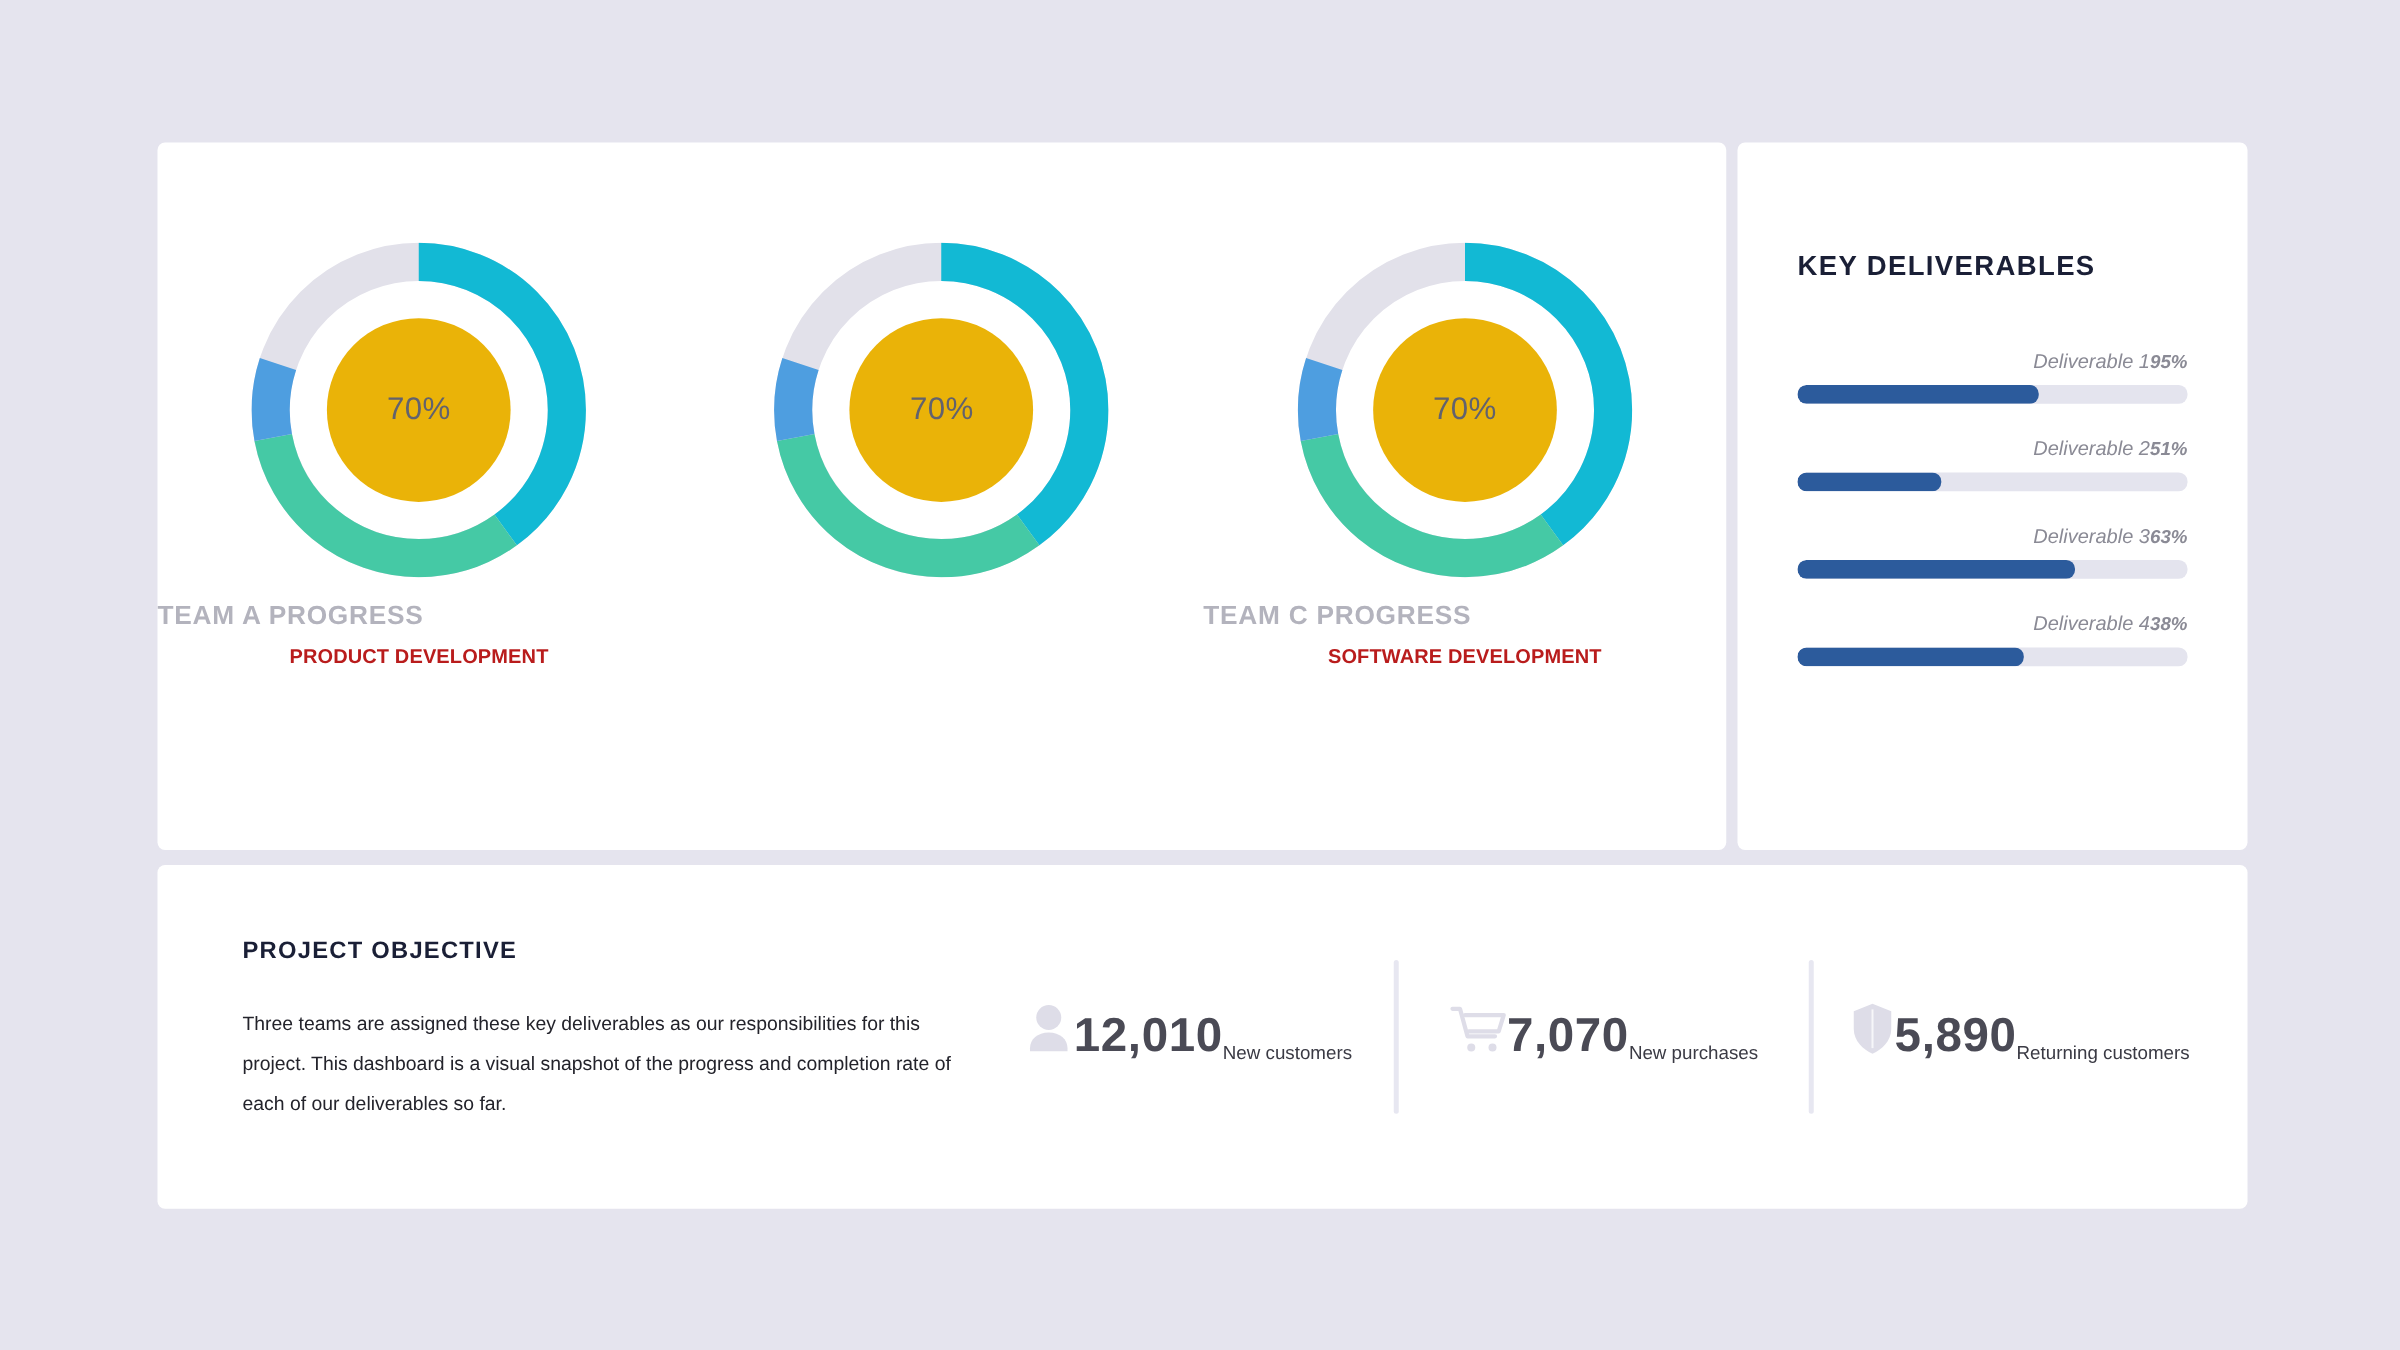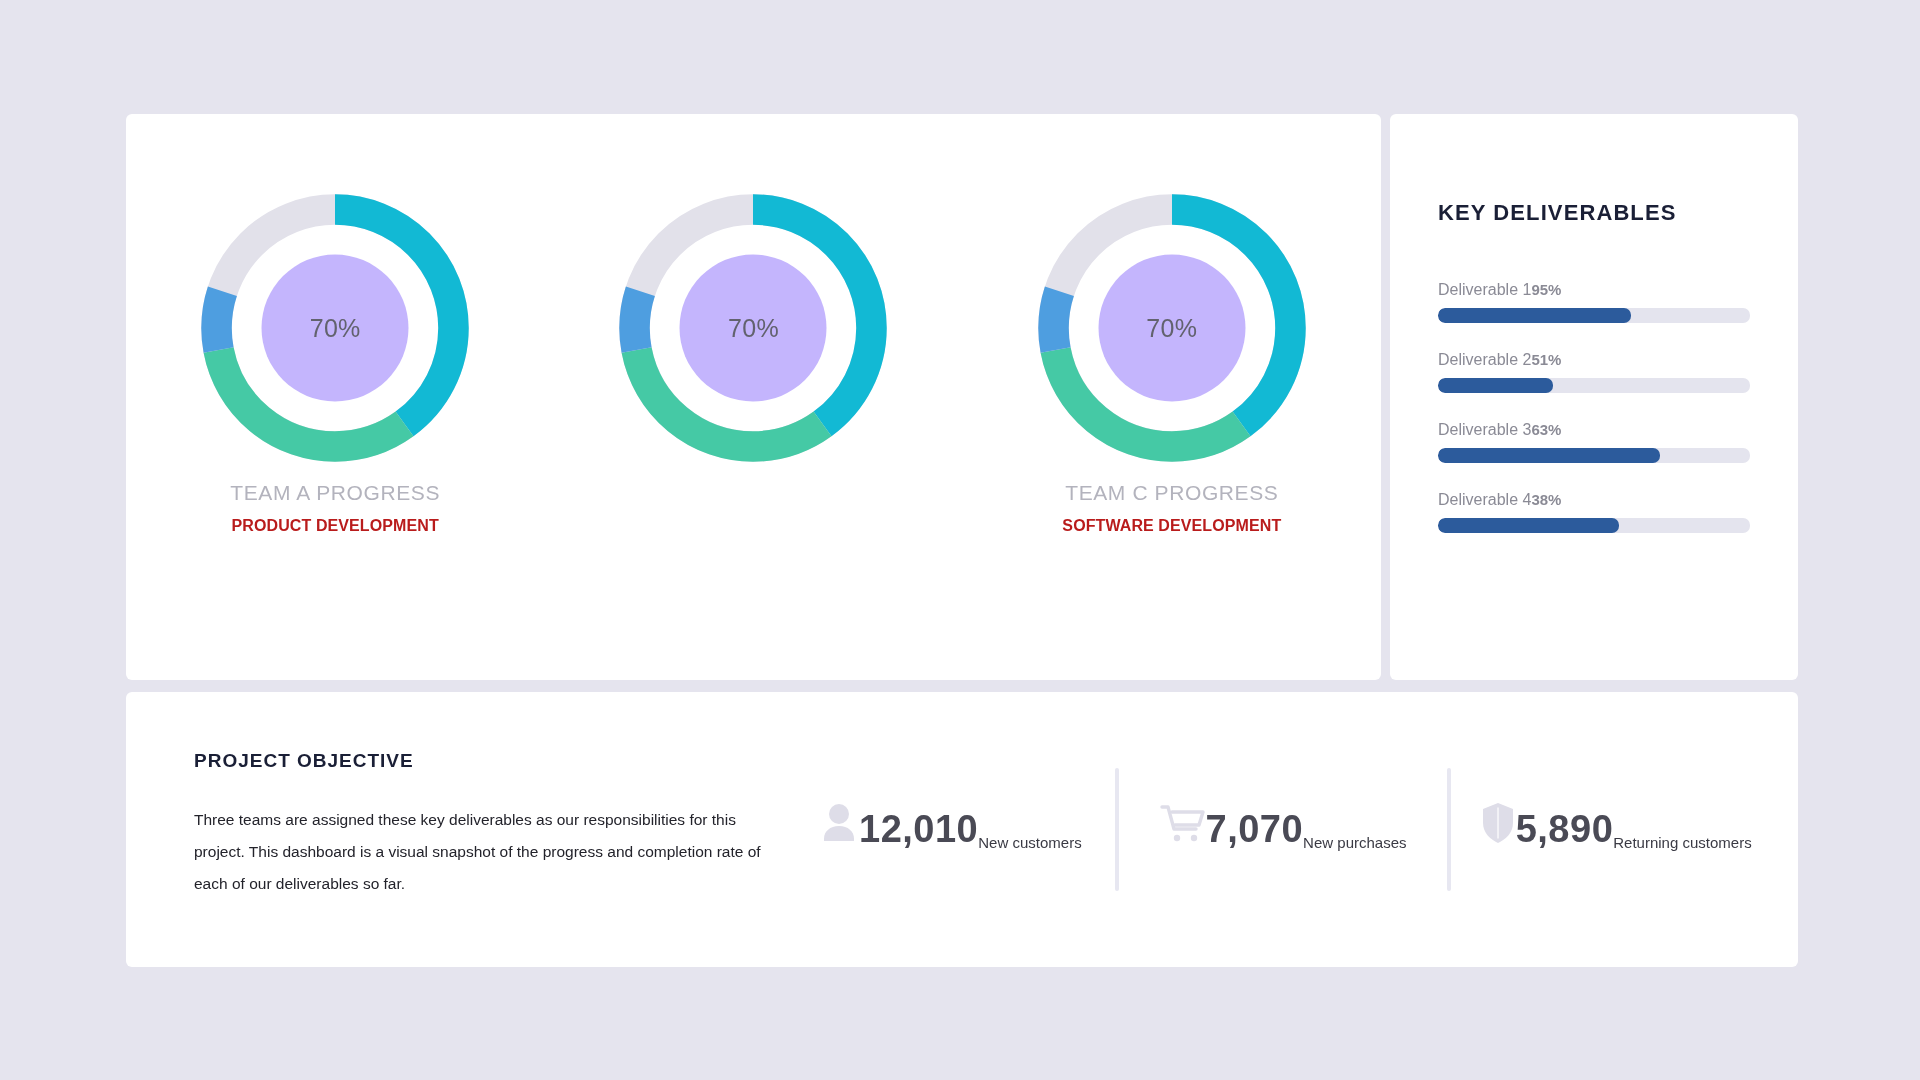--- a/index.html
+++ b/index.html
@@ -18,45 +18,45 @@
   #bottom-card      { left: 126px;  top: 692px; width: 1672px; height: 275px; }
 
   
   .donut-row { position: absolute; inset: 0; display: flex; align-items: flex-start; }
   .donut-cell { flex: 1; display: flex; flex-direction: column; align-items: center; padding-top: 80px; }
   .donut-wrap { position: relative; width: 268px; height: 268px; }
   .donut-svg { display: block; width: 268px; height: 268px; }
   .donut-center {
     position: absolute; left: 50%; top: 50%; transform: translate(-50%,-50%);
     width: 147px; height: 147px; border-radius: 50%;
-    background: #c4b5fd;
+    background: #eab308;
     display: flex; align-items: center; justify-content: center;
   }
   .donut-center span { font-size: 25px; color: #62626e; letter-spacing: .3px; }
 
   .labels { position: relative; width: 100%; height: 62px; margin-top: 18px; }
   .team-label {
     position: absolute; left: 0; right: 0; top: 0;
-    text-align: center; font-size: 21px; font-weight: 400;
+    text-align: left; font-size: 21px; font-weight: 700;
     color: #b3b3bd; letter-spacing: .6px; line-height: 1.22;
   }
   .project-label {
     position: absolute; left: 0; right: 0; top: 37px;
     text-align: center; font-size: 16px; font-weight: 700;
     color: #b91c1c; letter-spacing: .1px;
   }
 
   
   #deliverables-card .panel { padding: 86px 48px 0 48px; }
   .panel-title {
     font-size: 22px; font-weight: 700; color: #1a1f36;
     letter-spacing: 1.1px; margin-bottom: 55px;
   }
   .deliv { margin-bottom: 28px; }
-  .deliv-head { display: flex; justify-content: flex-start; align-items: baseline; margin-bottom: 9px; }
+  .deliv-head { display: flex; justify-content: flex-end; align-items: baseline; margin-bottom: 9px; font-style: italic; }
   .deliv-name { font-size: 16px; color: #8a8a95; }
   .deliv-pct  { font-size: 15px; font-weight: 700; color: #8a8a95; }
   .track { width: 100%; height: 15px; border-radius: 7px; background: #e4e4ee; overflow: hidden; }
   .fill  { height: 100%; border-radius: 7px; background: #2c5b9c; }
 
   
   .bottom-inner { position: absolute; inset: 0; display: flex; align-items: stretch; }
   .objective { width: 660px; padding: 58px 0 0 68px; }
   .obj-title {
     font-size: 19px; font-weight: 700; color: #1a1f36;

